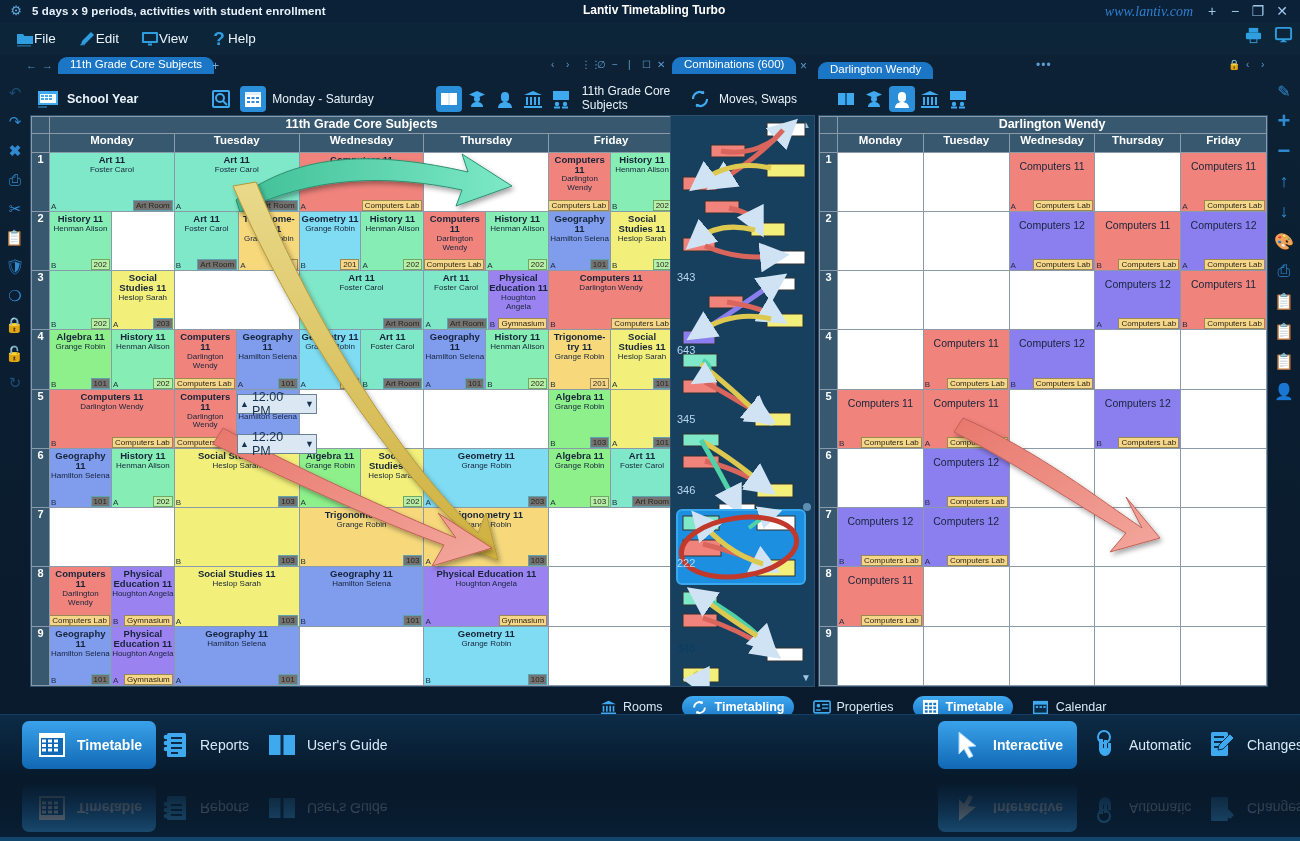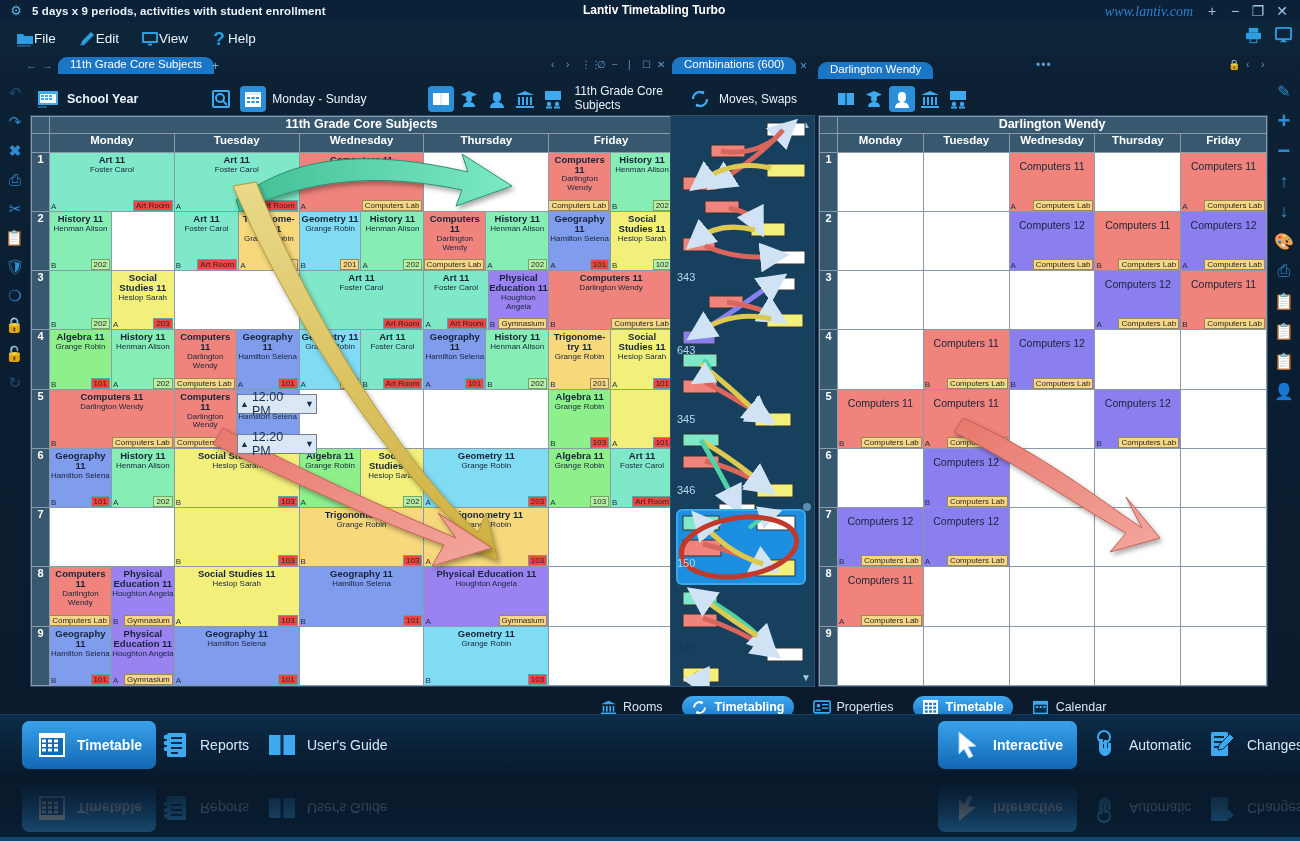--- a/index.html
+++ b/index.html
@@ -68,21 +68,21 @@
   .tt-day { background:#37586f; color:#fff; font-size:11.5px; font-weight:bold; text-align:center; height:17px;}
   .tt-corner { background:#37586f; width:18px;}
   .tt-per { background:#37586f; color:#fff; font-size:11px; font-weight:bold; text-align:center; width:18px;}
   .act { position:relative; width:100%; height:100%; overflow:hidden;
          font-size:9.5px; color:#16243a; text-align:center; }
   .act .an { font-weight:bold; line-height:1.05; padding-top:2px; }
   .act .at { font-size:8px; line-height:1.1; margin-top:1px;}
   .act .grp { position:absolute; left:1px; bottom:0px; font-size:8px; color:#1d2b3d; }
   .act .rm { position:absolute; right:1px; bottom:0px; font-size:8px; padding:0 2px;
              border:1px solid #9a8a52; background:#f6d78a; color:#2a2418; white-space:nowrap;}
-  .act .rm.blue { background:#ef4444; border-color:#5fa3b0;}
+  .act .rm.blue { background:#737373; border-color:#5fa3b0;}
   .act .rm.green { background:#b7f0a8; border-color:#72a864;}
   .sp { display:flex; width:100%; height:100%; }
   .sp > .act { border-right:1px solid #8a9aa8; }
   .sp > .act:last-child { border-right:none; }
 
   
   .c-art  { background:#7fe8c8; }
   .c-hist { background:#86eeb4; }
   .c-comp { background:#f0837c; }
   .c-geom { background:#7fdcf2; }
@@ -261,21 +261,21 @@
             <g fill="#2a8fd8">
               <rect x="4" y="8" width="3" height="2"></rect>
               <rect x="8.5" y="8" width="3" height="2"></rect>
               <rect x="13" y="8" width="3" height="2"></rect>
               <rect x="4" y="12" width="3" height="2"></rect>
               <rect x="8.5" y="12" width="3" height="2"></rect>
               <rect x="13" y="12" width="3" height="2"></rect>
             </g>
           </svg>
       </span>
-      <span class="tlabel thin">Monday - Sunday</span>
+      <span class="tlabel thin">Monday - Saturday</span>
     </div>
 
     <div class="tool" style="margin-left:52px;gap:2px">
       <span class="iconbox sel">
         <svg width="20" height="18" viewBox="0 0 20 18">
             <path d="M2 3h7v12H2z" fill="#fff"></path>
             <path d="M11 3h7v12h-7z" fill="#fff"></path>
             <rect x="9" y="3" width="2" height="12" fill="#d8ecfa"></rect>
           </svg>
       </span>
@@ -1048,21 +1048,21 @@
         <path d="M30 480 C56 494 80 512 96 528" stroke="#4fd2a8" stroke-width="5" fill="none" marker-end="url(#ah)" color="#4fd2a8"></path>
         <path d="M86 520 C60 504 42 490 28 480" stroke="#ddc94f" stroke-width="5" fill="none" marker-end="url(#ah)" color="#ddc94f"></path>
         <rect x="12" y="552" width="36" height="14" fill="#f2ef7a" stroke="#333"></rect>
         <path d="M24 556 C28 562 30 566 32 570" stroke="#ddc94f" stroke-width="5" fill="none" marker-end="url(#ah)" color="#ddc94f"></path>
       </g>
     </svg>
     <span class="combo-num" style="top:155px">343</span>
     <span class="combo-num" style="top:228px">643</span>
     <span class="combo-num" style="top:297px">345</span>
     <span class="combo-num" style="top:368px">346</span>
-    <span class="combo-num" style="top:441px">150</span>
+    <span class="combo-num" style="top:441px">222</span>
     <span class="combo-num" style="top:526px;color:#0c3c60">348</span>
 
   </div>
 
   <div class="pane" id="right-pane" style="left:818px;top:115px;width:450px;height:572px;">
     <table class="tt" id="tt-right">
         <tbody>
           <tr>
             <td class="tt-corner"></td>
             <td class="tt-title" colspan="5">Darlington Wendy</td>

